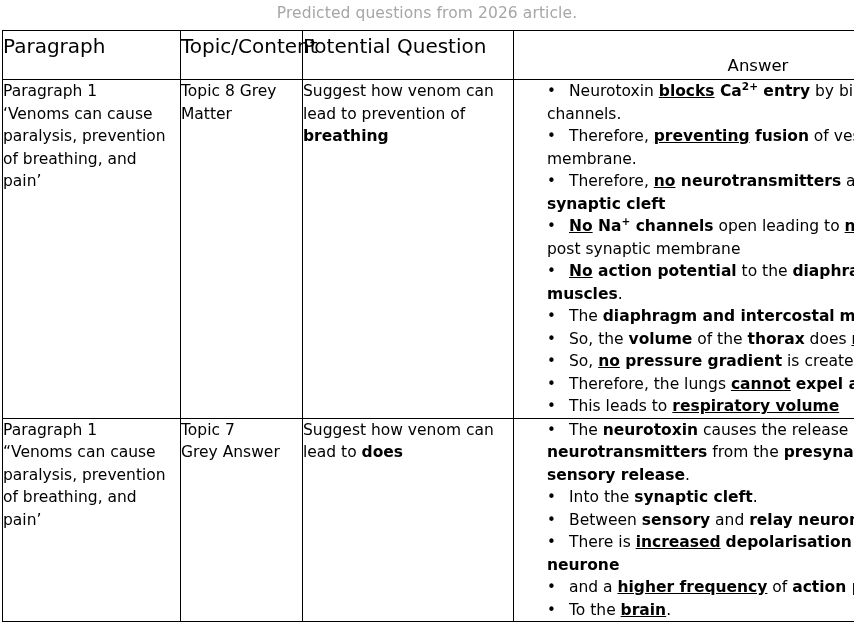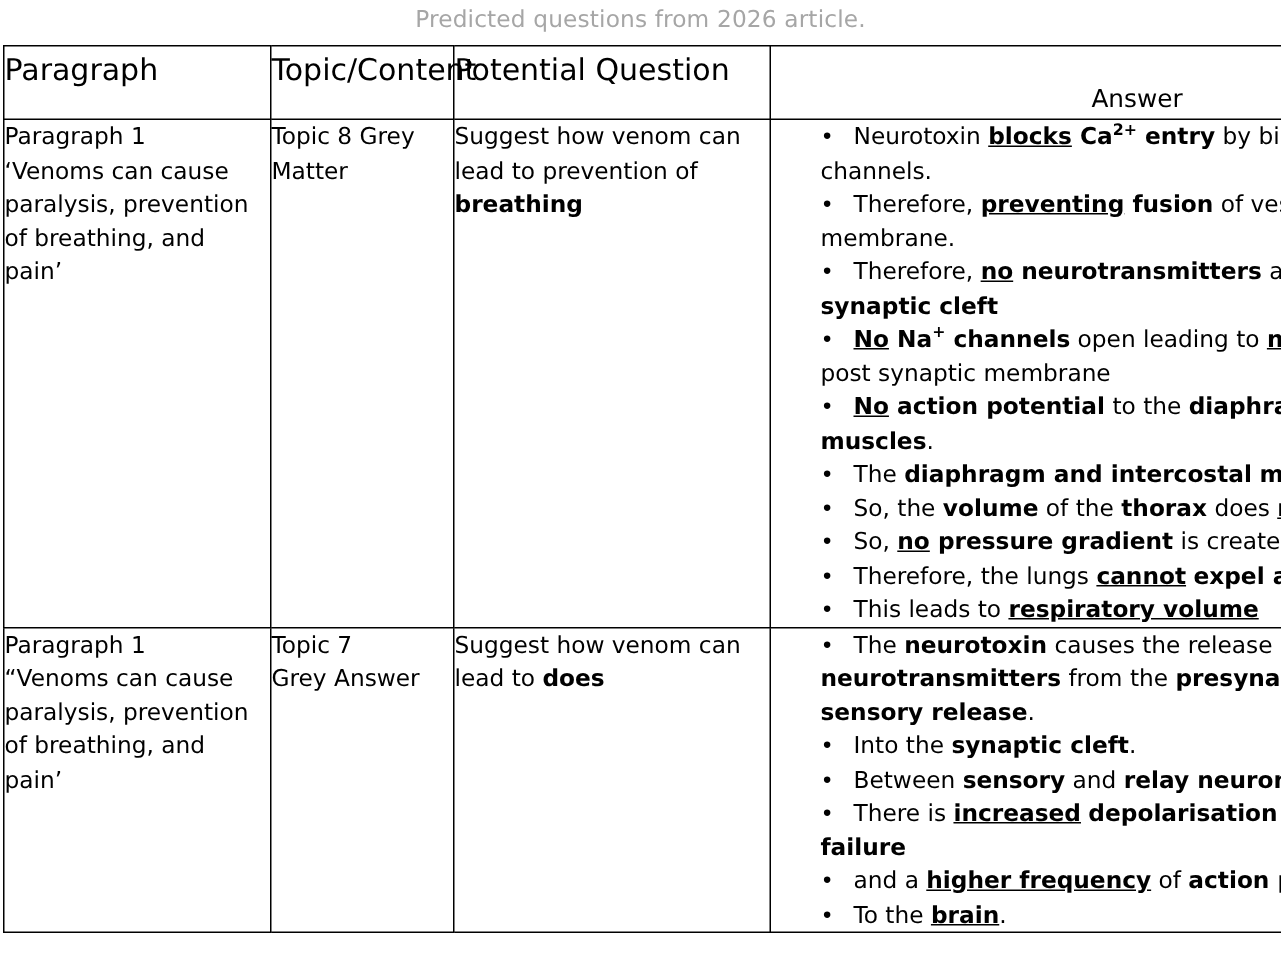--- a/index.html
+++ b/index.html
@@ -246,21 +246,21 @@
                   <span class="line cont"><b>sensory release</b>.</span>
                 </li>
                 <li>
                   <span class="line">Into the <b>synaptic cleft</b>.</span>
                 </li>
                 <li>
                   <span class="line">Between <b>sensory</b> and <b>relay neurones</b>.</span>
                 </li>
                 <li>
                   <span class="line">There is <span class="bu">increased</span> <b>depolarisation</b> of the </span>
-                  <span class="line cont"><b>failure</b></span>
+                  <span class="line cont"><b>neurone</b></span>
                 </li>
                 <li>
                   <span class="line">and a <span class="bu">higher frequency</span> of <b>action potentials</b>.</span>
                 </li>
                 <li>
                   <span class="line">To the <span class="bu">brain</span>.</span>
                 </li>
               </ul>
             </td>
           </tr>

